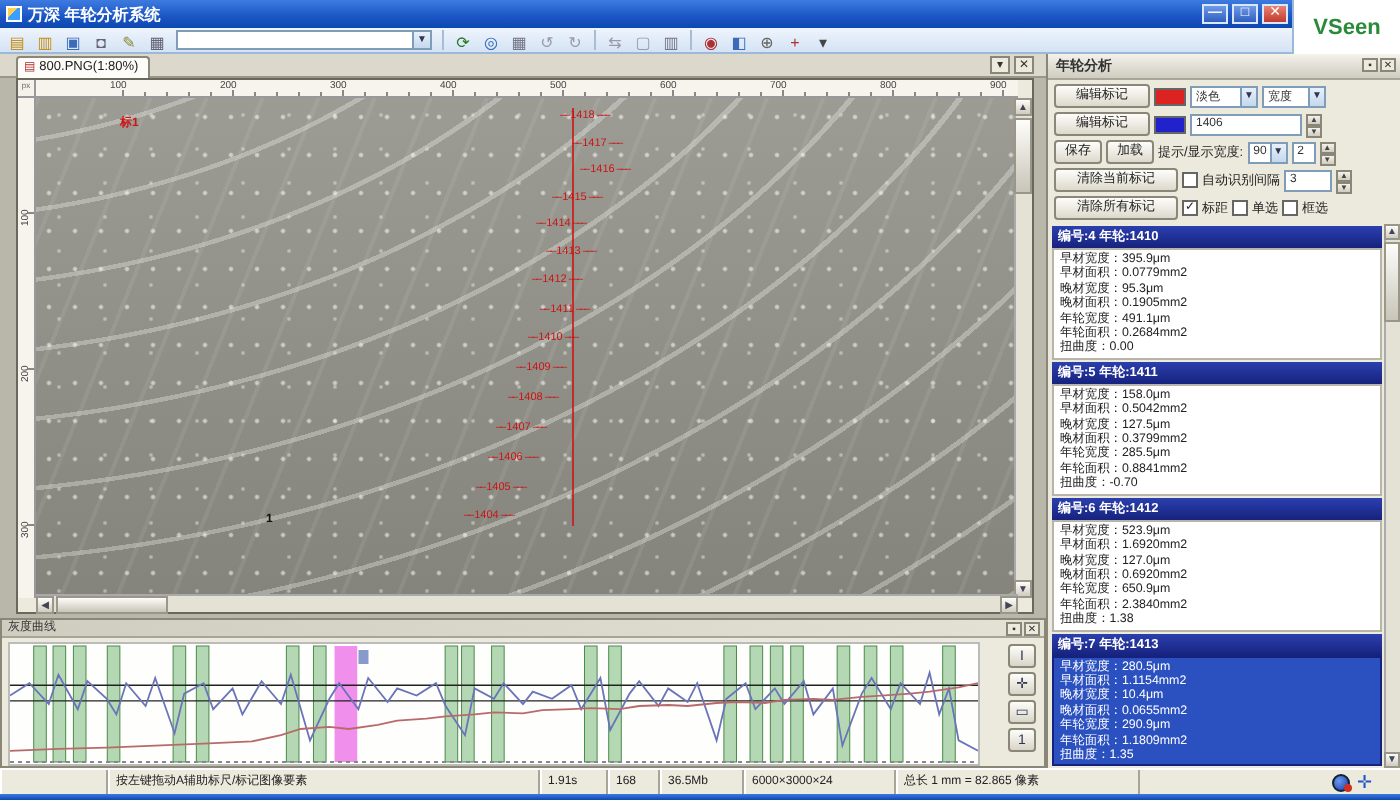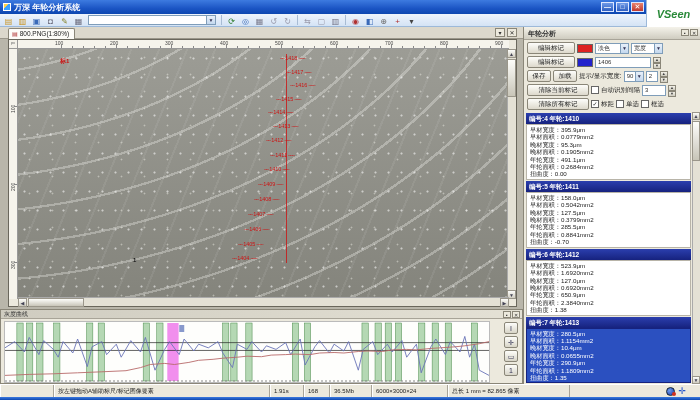--- a/index.html
+++ b/index.html
@@ -12,21 +12,21 @@
     background:linear-gradient(180deg,#3d7be0,#1b55c4 60%,#0d47b0); color:#fff;
     font-size:8px; font-weight:bold; display:flex; align-items:center; padding-left:3px; }
   #appicon { width:8px; height:8px; margin-right:3px;
     background:linear-gradient(135deg,#ffd24a 0 40%,#3aa0ff 40%); border:1px solid #fff; }
   #winbtns { position:absolute; right:56px; top:2px; display:flex; gap:2px; }
   .winbtn { width:13px; height:10px; background:linear-gradient(180deg,#6f9ae8,#2f5fc0);
     border:1px solid #dce6ff; color:#fff; font-size:7px; line-height:8px; text-align:center; }
   .winbtn.close { background:linear-gradient(180deg,#e8836f,#c03a2f); }
   #logo { position:absolute; right:0; top:0; width:54px; height:27px; background:#fff;
     border-left:1px solid #9db9d9; display:flex; align-items:center; justify-content:center;
-    font-style:italic; font-weight:bold; font-size:11px; color:#2a8a3a; }
+    font-weight:bold; font-size:11px; color:#2a8a3a; }
 
   
   #toolbar { position:absolute; left:0; top:14px; width:646px; height:13px;
     background:linear-gradient(180deg,#eef4fc,#d4e3f5); border-bottom:1px solid #9db9d9;
     display:flex; align-items:center; padding-left:2px; gap:1px; }
   .tbicon { width:13px; height:11px; font-size:8px; line-height:11px; text-align:center;
     border:1px solid transparent; border-radius:2px; }
   .tbsep { width:1px; height:10px; background:#a8bcd4; margin:0 2px; }
   #toolbar-combo { width:128px; height:10px; background:#fff; border:1px solid #7f9db9;
     font-size:6px; color:#444; position:relative; margin:0 2px; }

